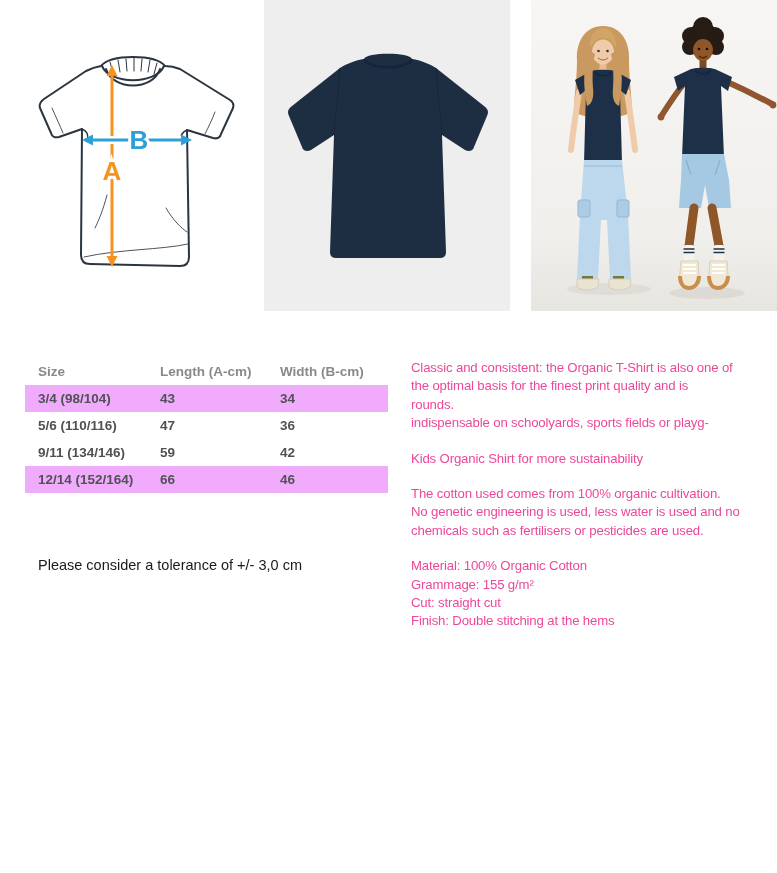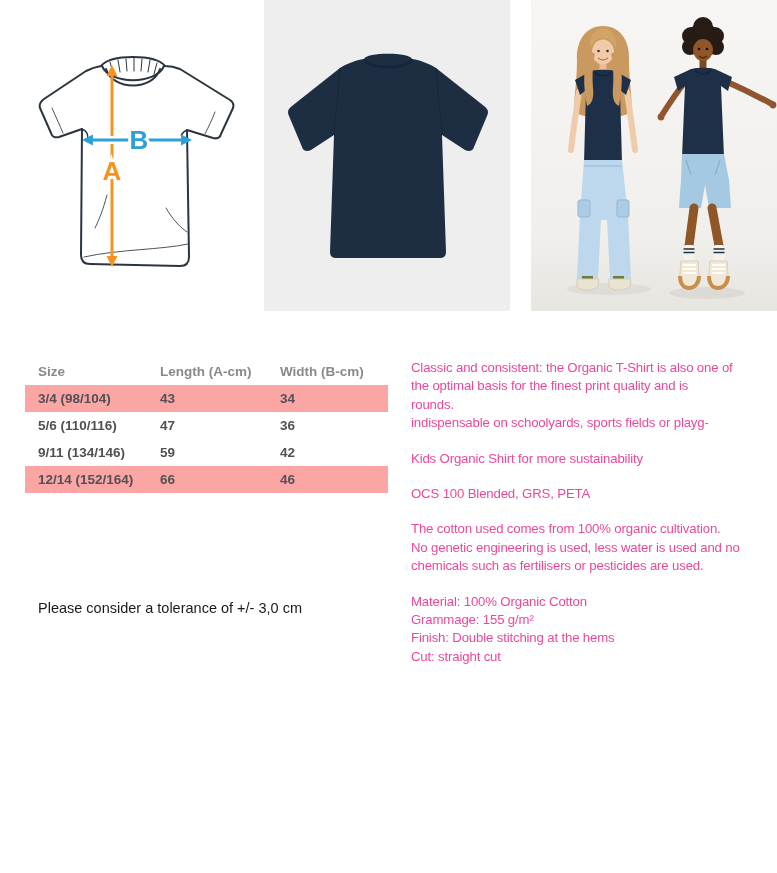--- a/index.html
+++ b/index.html
@@ -14,28 +14,28 @@
   
   .img-box{position:absolute;top:0;height:311px;overflow:hidden;}
   #img-diagram{left:0;width:247px;background:#ffffff;}
   #img-product{left:264px;width:246px;}
   #img-models{left:531px;width:246px;}
   .img-box svg{display:block;width:100%;height:100%;}
 
   
   .size-table{position:absolute;left:25px;top:358px;width:363px;color:#515155;font-weight:bold;}
   .t-row{display:flex;height:27px;align-items:center;font-size:13.5px;}
-  .t-row.stripe{background:#fca5a5;}
+  .t-row.stripe{background:#f0abfc;}
   .t-head{color:#8a8a8a;}
   .t-col1{width:135px;padding-left:13px;box-sizing:border-box;}
   .t-col2{width:120px;}
   .t-col3{flex:1;}
 
   
-  .tolerance{position:absolute;left:38px;top:557px;font-size:14.5px;color:#1a1a1a;margin-top:43px;}
+  .tolerance{position:absolute;left:38px;top:557px;font-size:14.5px;color:#1a1a1a;}
 
   
   .desc{position:absolute;left:411px;top:359px;width:360px;
         font-size:13.2px;line-height:18.4px;color:#ec4899;letter-spacing:-0.15px;}
   .para{margin:0 0 17px 0;}
   .line{display:block;white-space:nowrap;}
 </style>
 </head>
 <body>
 
@@ -221,28 +221,27 @@
     <div class="para">
       <span class="line">Classic and consistent: the Organic T-Shirt is also one of</span>
       <span class="line">the optimal basis for the finest print quality and is</span>
       <span class="line">rounds.</span>
       <span class="line">indispensable on schoolyards, sports fields or playg-</span>
     </div>
     <div class="para">
       <span class="line">Kids Organic Shirt for more sustainability</span>
     </div>
     <div class="para">
-      <span class="line">OCS 100 Blended, GRS, PETA</span>
     </div>
     <div class="para">
       <span class="line">The cotton used comes from 100% organic cultivation.</span>
       <span class="line">No genetic engineering is used, less water is used and no</span>
       <span class="line">chemicals such as fertilisers or pesticides are used.</span>
     </div>
     <div class="para">
       <span class="line">Material: 100% Organic Cotton</span>
       <span class="line">Grammage: 155 g/m²</span>
+      <span class="line">Cut: straight  cut</span>
       <span class="line">Finish: Double stitching at the hems</span>
-      <span class="line">Cut: straight  cut</span>
     </div>
   </div>
 
 </div>
 
 </body></html>

